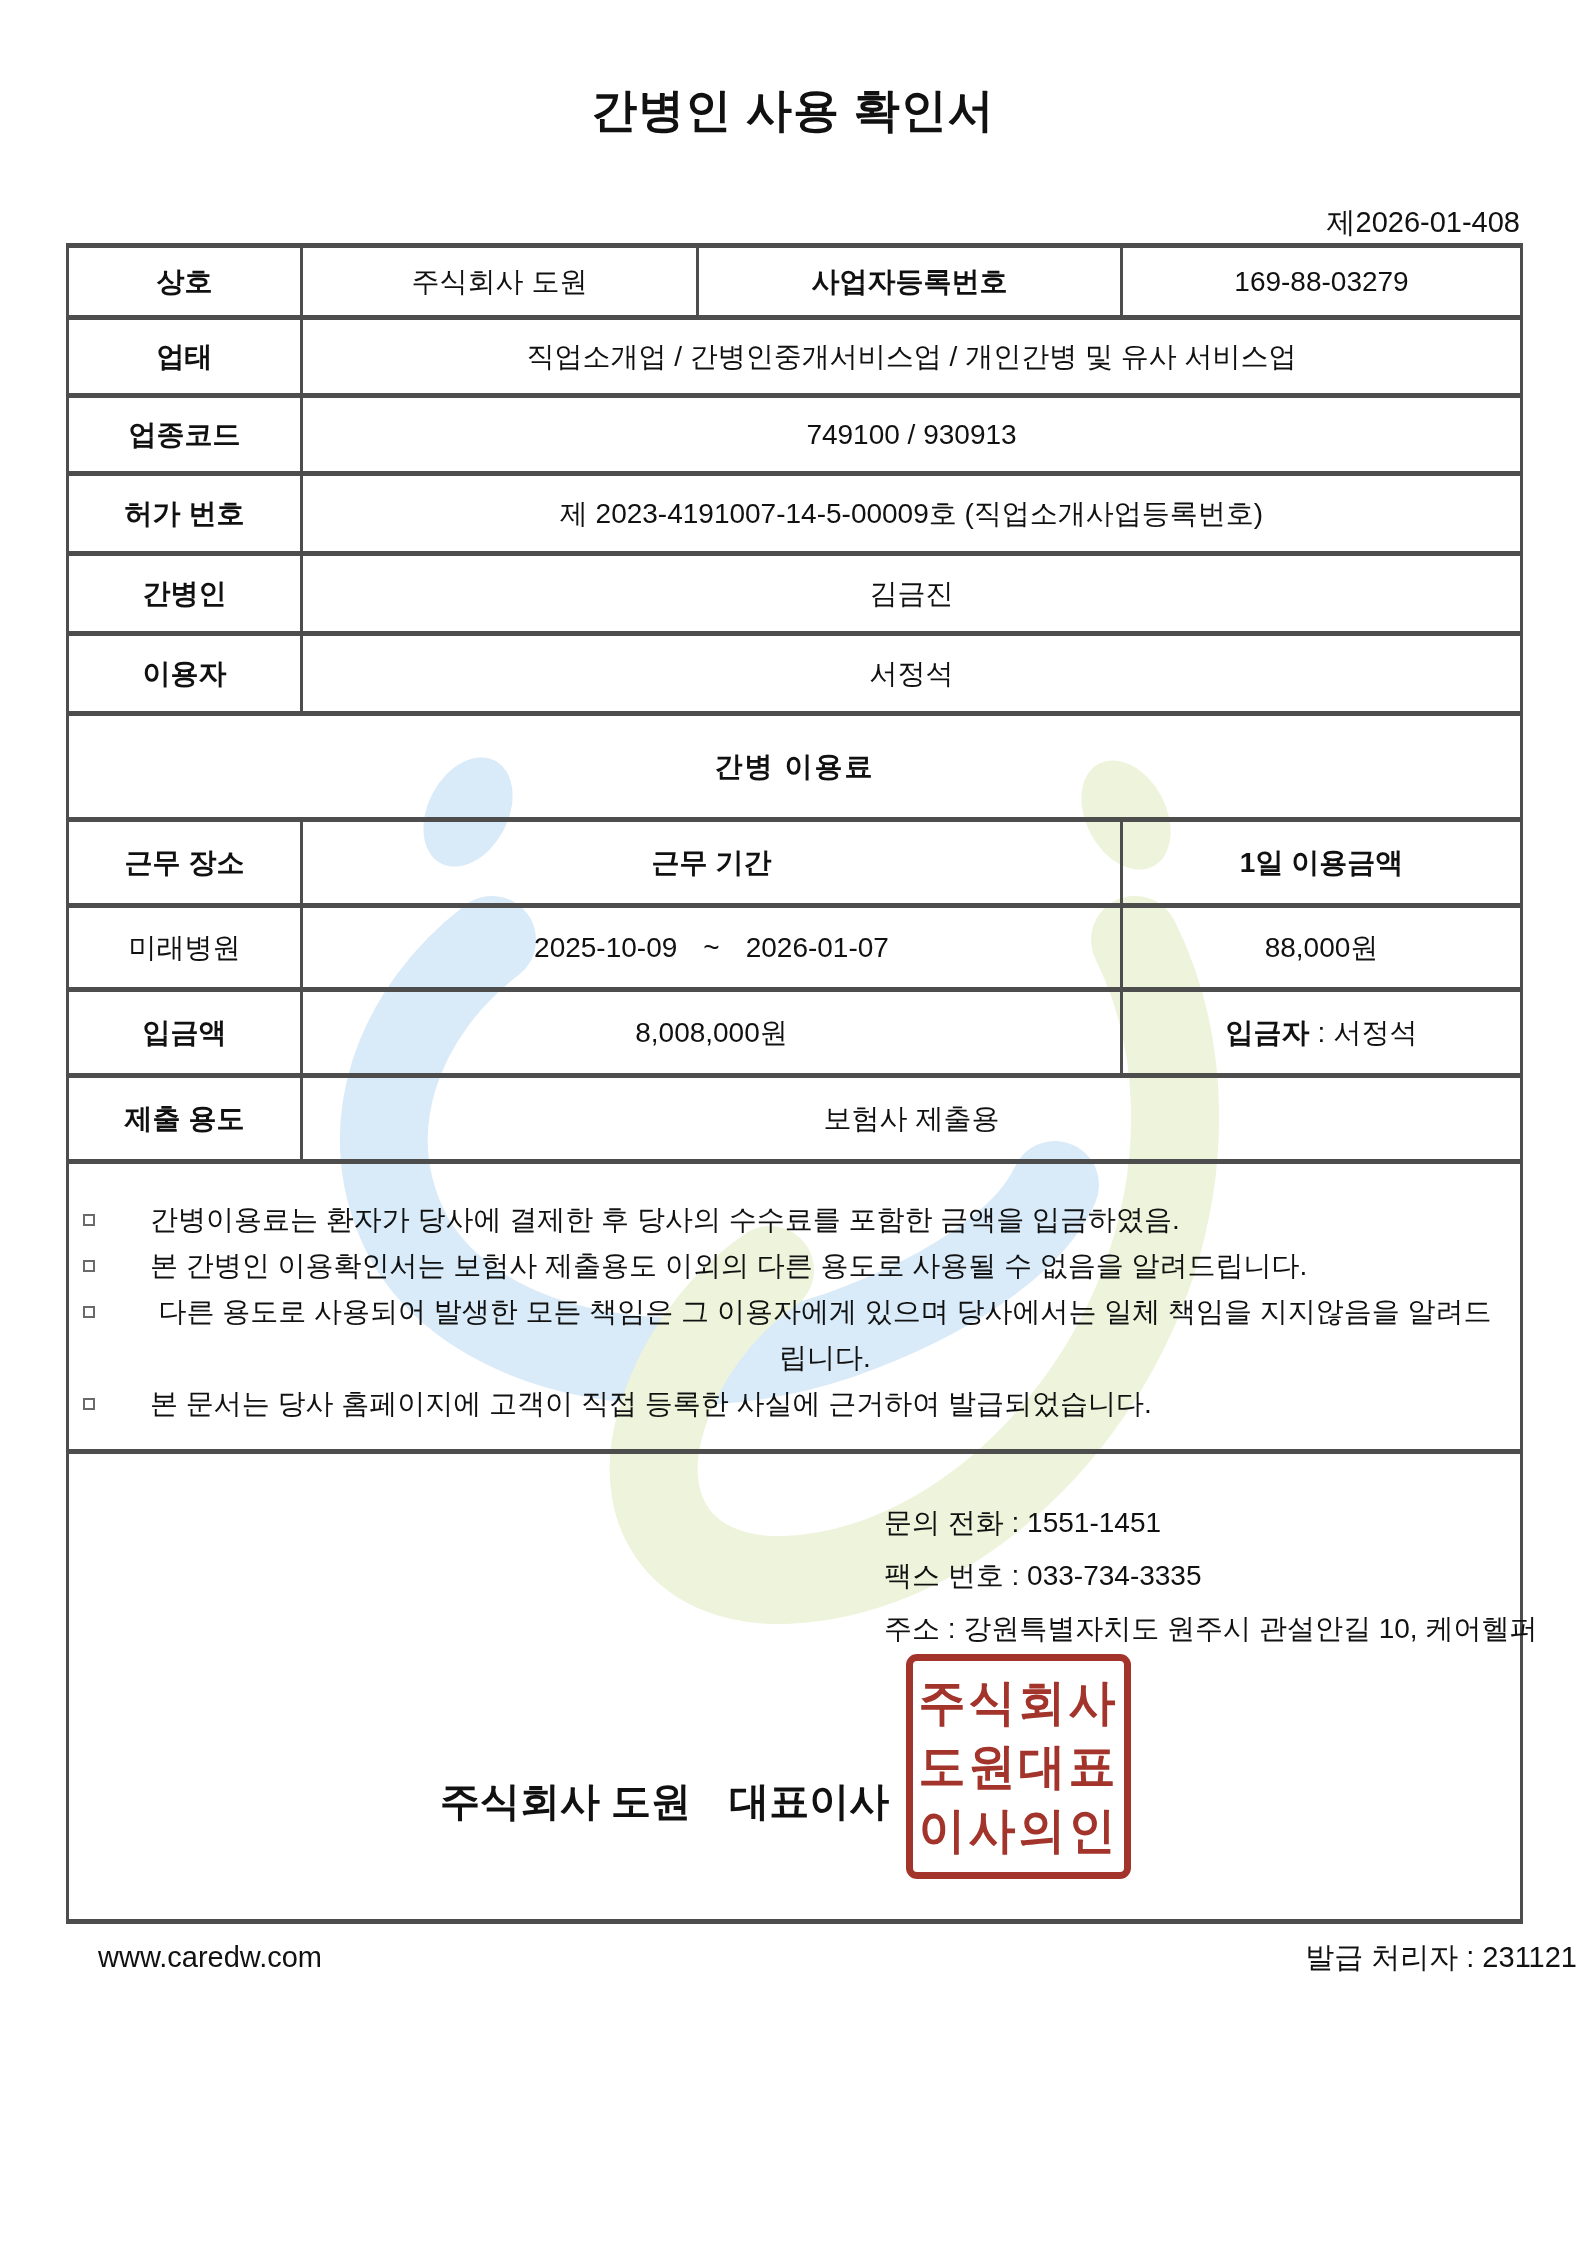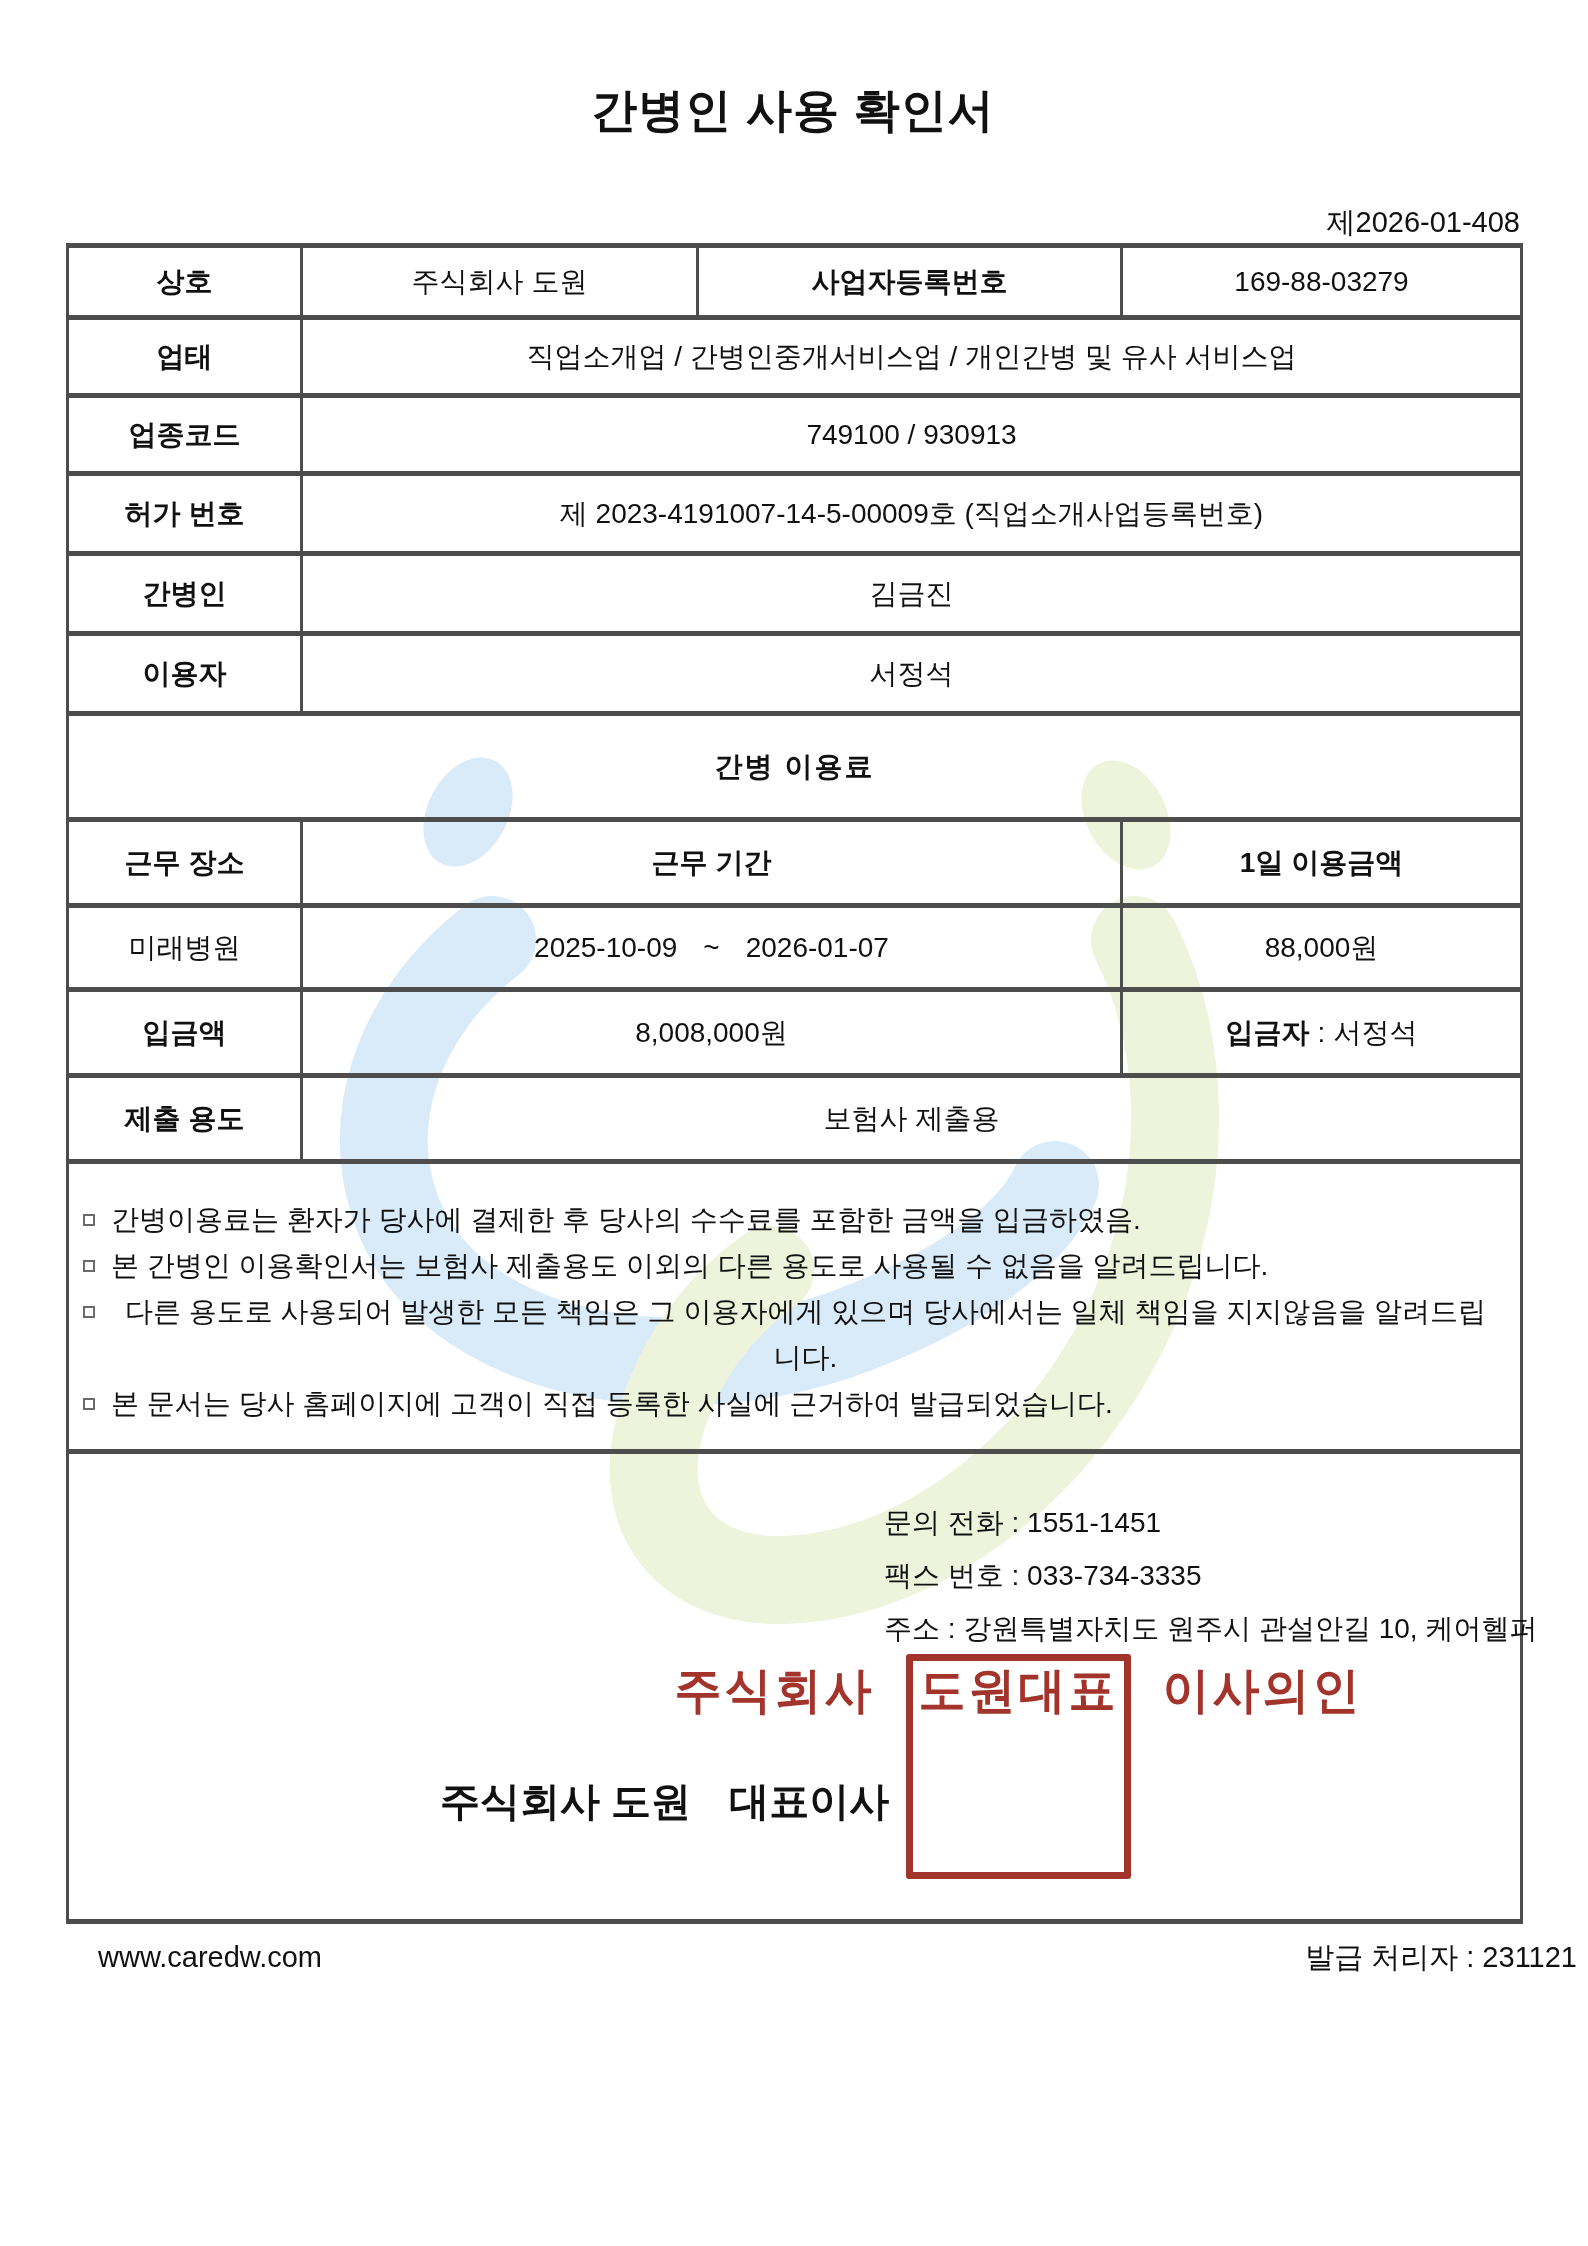--- a/index.html
+++ b/index.html
@@ -41,21 +41,21 @@
   }
   td.lbl{font-weight:bold;}
   .fee-title{font-size:40px;font-weight:bold;letter-spacing:2px;}
   .tilde{margin:0 26px;}
   .sep{margin:0 8px;}
 
   td.notes-cell{vertical-align:middle;text-align:left;}
   ul.notes{list-style:none;margin:0;padding:10px 20px 0 12px;}
   ul.notes li{
     display:flex;align-items:flex-start;
-    font-size:28px;line-height:46px;
+    font-size:28px;line-height:46px;gap:39px;
   }
   .bullet{
     flex:0 0 auto;
     width:8px;height:8px;
     border:2px solid #6a6a6a;
     margin:17px 16px 0 2px;
     background:transparent;
   }
 
   td.bottom-cell{vertical-align:top;}
@@ -67,24 +67,23 @@
   }
   .signature{
     position:absolute;left:371px;top:318px;
     font-size:40px;font-weight:bold;white-space:nowrap;
   }
   .sig-gap{display:inline-block;width:38px;}
   .seal{
     position:absolute;left:837px;top:198px;
     width:211px;height:211px;
     border:7px solid #a2342b;
-    border-radius:3px;
-    display:flex;flex-direction:row;justify-content:center;
+    border-radius:11px;
+    display:flex;flex-direction:column;justify-content:center;
     text-align:center;
-    gap:44px;
   }
   .seal-line{
     font-size:47px;font-weight:900;color:#a2342b;
     line-height:64px;letter-spacing:3px;
     transform:scaleY(1.04);
     white-space:nowrap;
   }
 
   .footer{
     width:1479px;margin:16px 0 0 98px;

